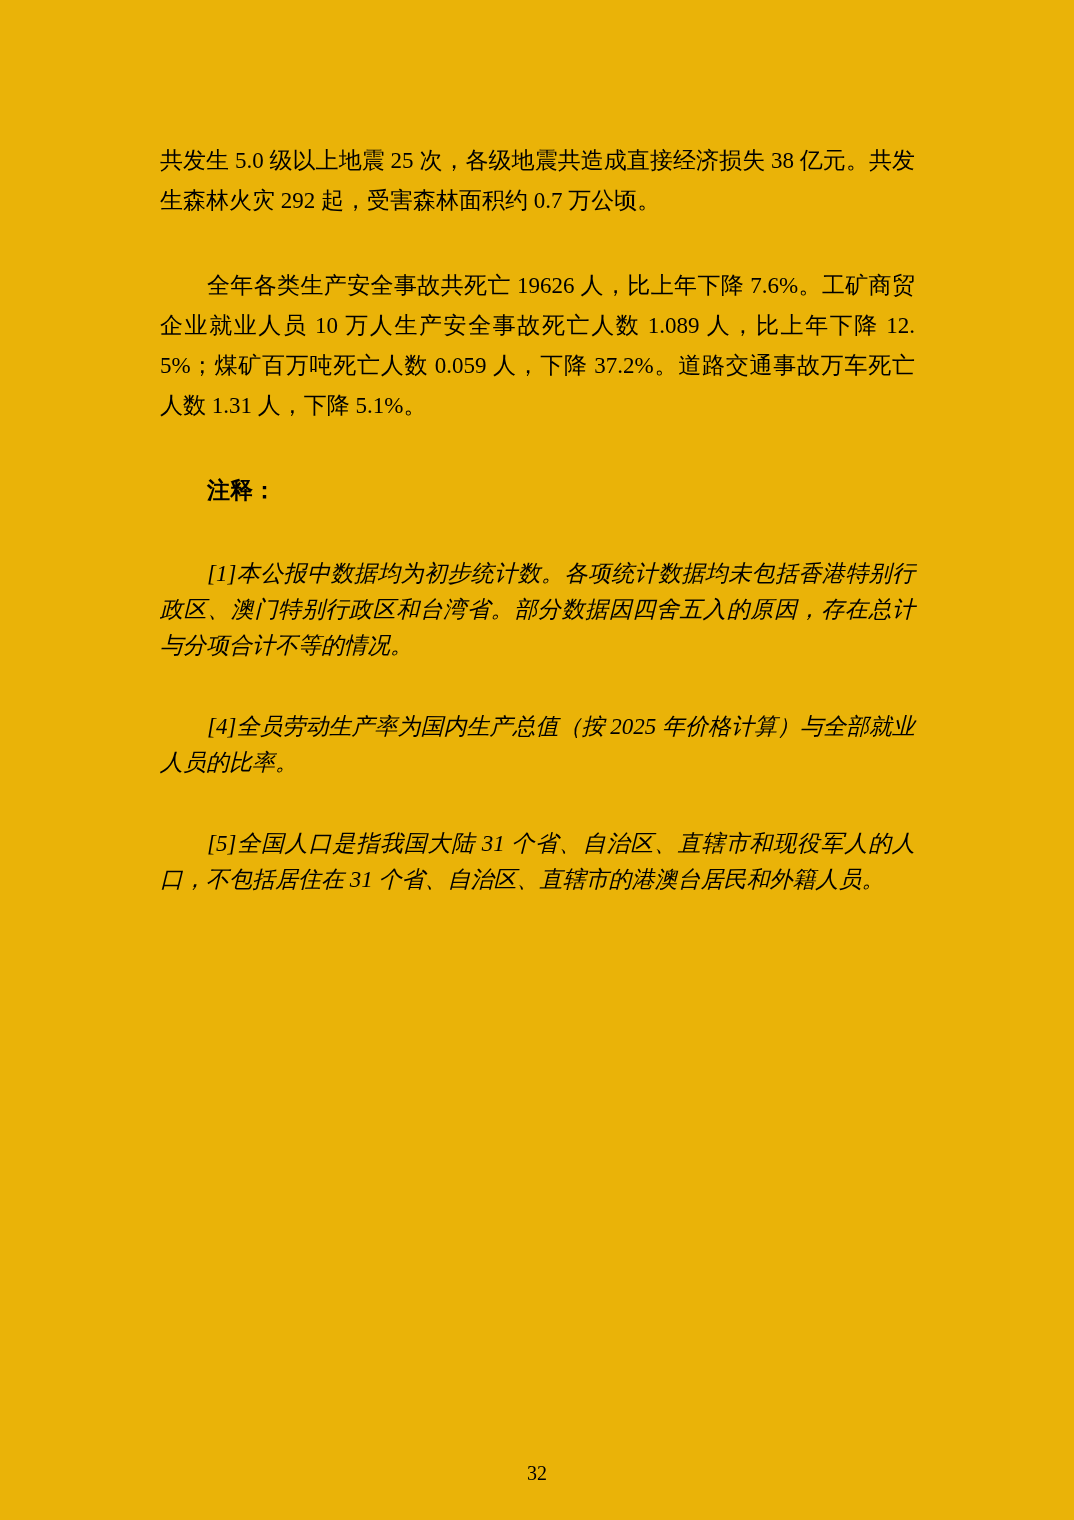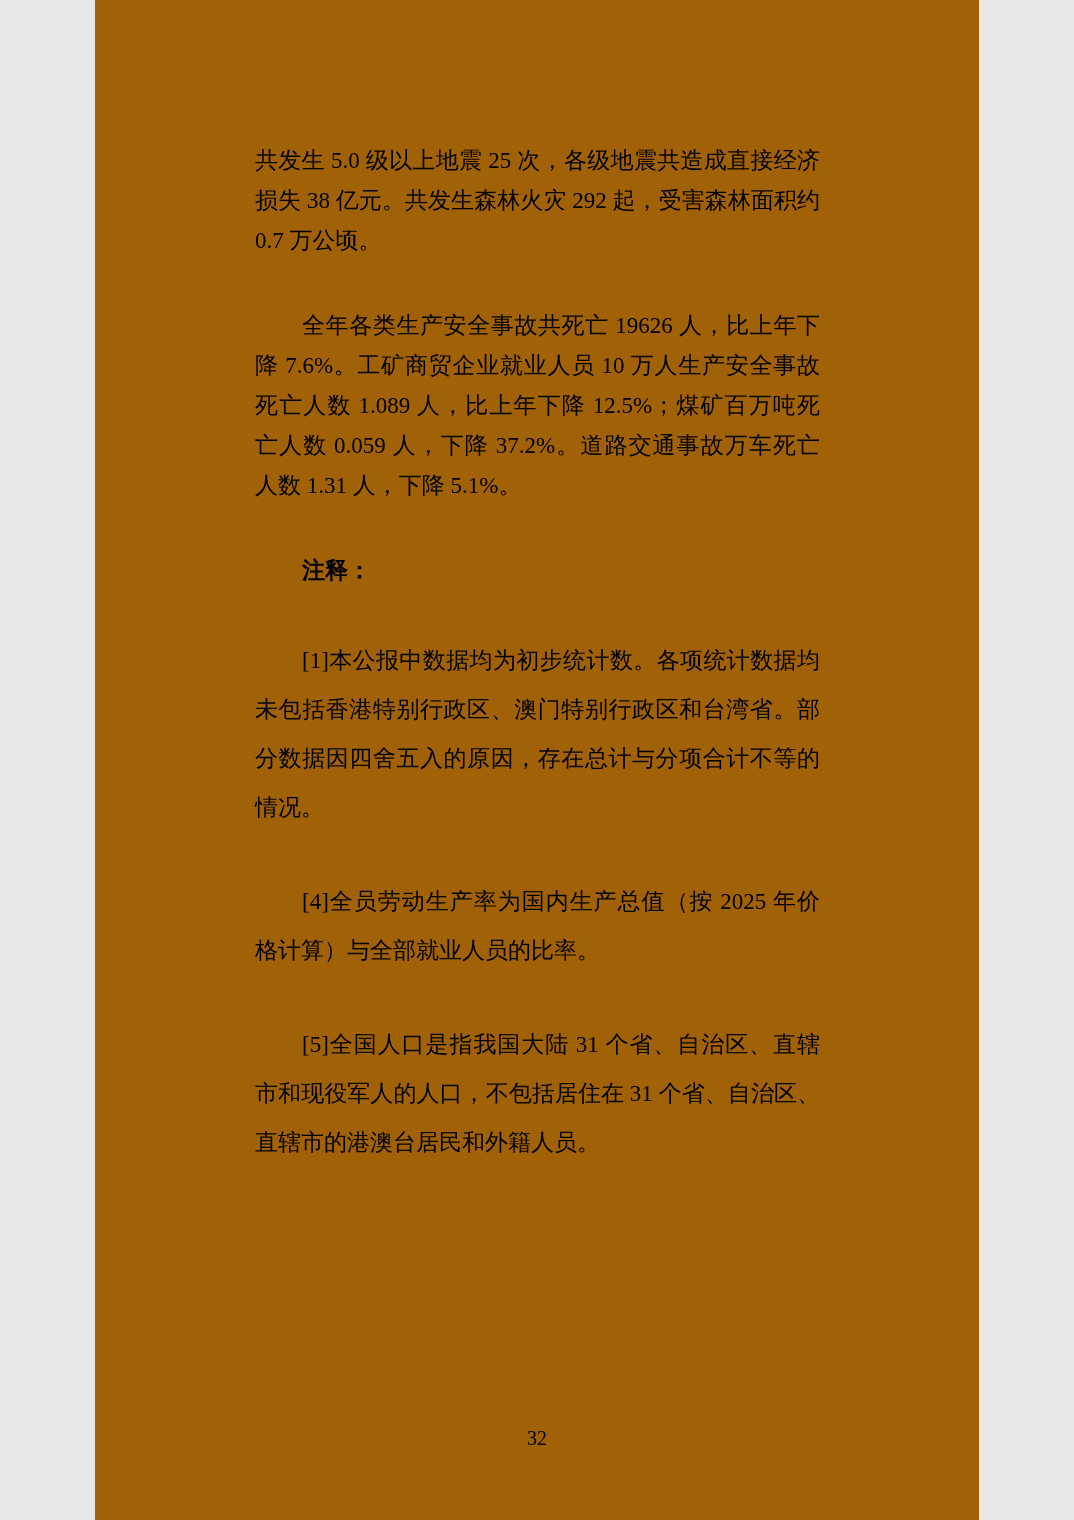--- a/index.html
+++ b/index.html
@@ -2,24 +2,24 @@
 <html lang="zh"><head>
 <meta charset="utf-8">
 <style>
   html, body {
     margin: 0;
     padding: 0;
     background: #e8e8e8;
   }
   .page {
     position: relative;
-    width: 884px;
+    width: 1074px;
     height: 1520px;
     margin: 0 auto;
-    background: #a16207;
+    background: #eab308;
     font-family: "Liberation Serif", "DejaVu Serif", serif;
     color: #000000;
     overflow: hidden;
   }
   .content {
     padding: 141px 159px 0 160px;
   }
   .para {
     font-size: 23px;
     line-height: 40px;
@@ -33,29 +33,30 @@
   }
   .notes-heading {
     font-size: 23px;
     line-height: 40px;
     font-weight: bold;
     text-indent: 47px;
     margin: 0 0 45px 0;
   }
   .note {
     font-size: 23px;
-    line-height: 49px;
+    line-height: 36px;
     margin: 16px 0 45px 0;
     text-align: justify;
     text-indent: 47px;
+    font-style: italic;       
     word-break: break-all;
   }
   .page-footer {
     position: absolute;
-    top: 1425px;
+    top: 1460px;
     left: 0;
     width: 100%;
     text-align: center;
   }
   .page-number {
     font-size: 20px;
     line-height: 26px;
     color: #000000;
   }
 </style>

